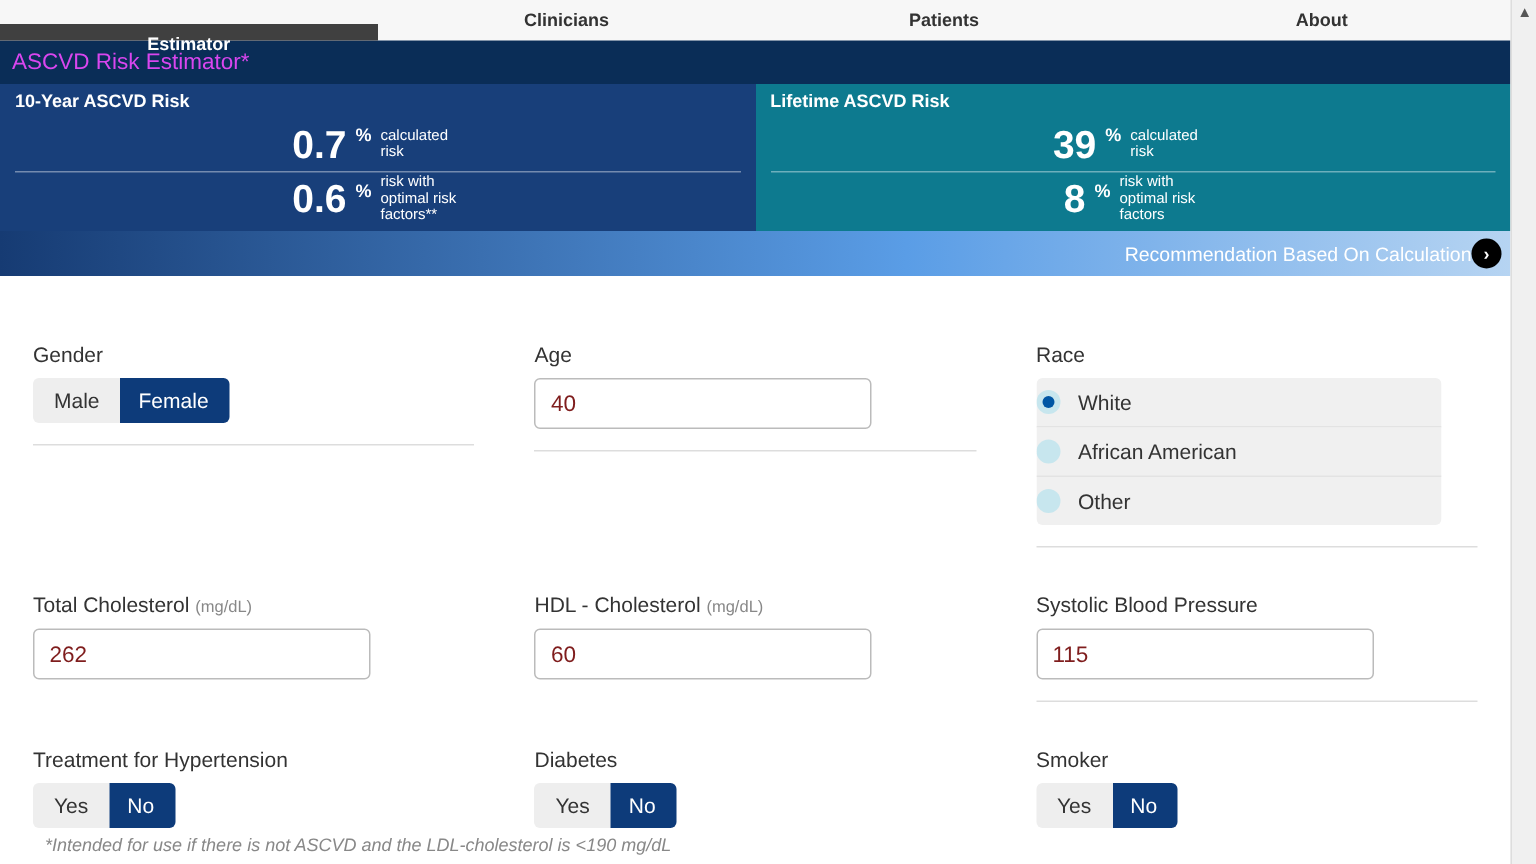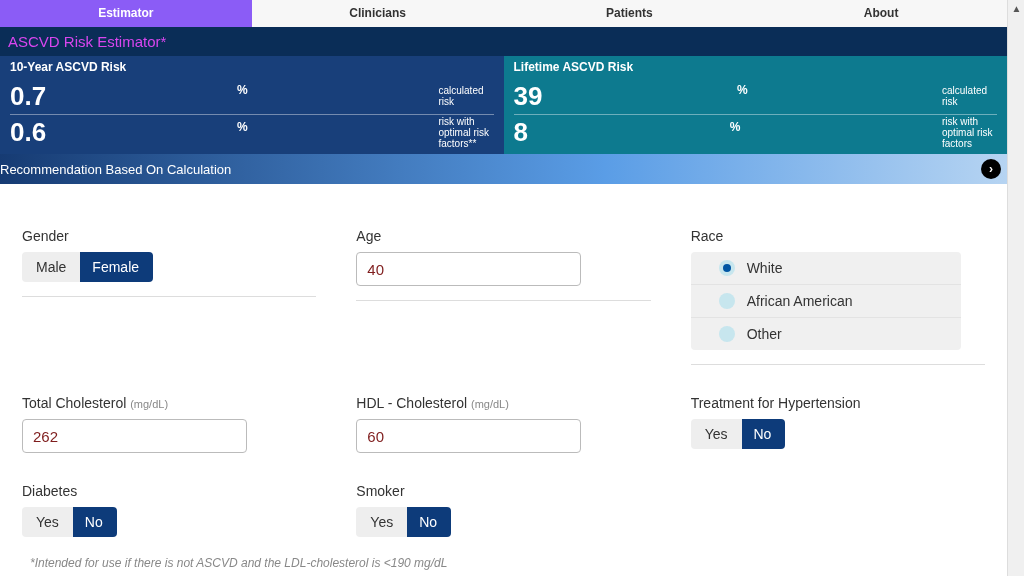--- a/index.html
+++ b/index.html
@@ -31,45 +31,45 @@
   .tabs { display: flex; height: 27px; background: #f7f7f7; }
   .tab {
     flex: 1;
     text-align: center;
     line-height: 27px;
     font-size: 12px;
     font-weight: bold;
     color: #333;
     cursor: pointer;
   }
-  .tab.active { background: #8b5cf6; color: #fff; }
+  .tab.active { background: #404040; color: #fff; margin-top: 16px; }
   
   .title-bar {
     background: #0a2d57;
     color: #d946ef;
     padding: 6px 8px;
     font-size: 15px;
   }
   
   .risk-panels { display: flex; height: 98px; }
   .risk-panel { flex: 1; color: #fff; padding: 4px 10px 4px 10px; position:relative;}
   .risk-panel.ten { background: #183f7a; }
   .risk-panel.life { background: #0d7a8f; }
   .risk-panel h4 { font-size: 12px; font-weight: bold; margin-bottom:4px;}
-  .risk-row { display:flex; justify-content:space-between; align-items:center; gap:6px; height:36px;}
+  .risk-row { display:flex; justify-content:center; align-items:center; gap:6px; height:36px;}
   .risk-row + .risk-row { border-top:1px solid rgba(255,255,255,0.4);}
   .risk-val { font-size:26px; font-weight:bold;}
   .risk-pct { font-size:12px; font-weight:bold; position:relative; top:-6px;}
   .risk-label { font-size:10px; line-height:11px; width:55px; text-align:left;}
   
   .reco-bar {
     height: 30px;
     background: linear-gradient(to right,#163b73 0%,#5a9de6 60%,#b6d4f2 100%);
     color:#fff;
-    display:flex; align-items:center; justify-content:space-between;
+    display:flex; align-items:center; justify-content:flex-end;
     padding-right:6px;
     font-size:13px;
     gap:0;
   }
   .reco-arrow {
     width:20px;height:20px;border-radius:50%;background:#000;color:#fff;
     display:flex;align-items:center;justify-content:center;font-size:12px;font-weight:bold;
   }
   
   .form-area {
@@ -95,21 +95,21 @@
     font-size:14px; color:#333; cursor:pointer;
   }
   .seg-btn:first-child { border-radius:4px 0 0 4px;}
   .seg-btn:last-child { border-radius:0 4px 4px 0;padding-left:12px;}
   .seg-btn.active { background:#0d3b7a; color:#fff; }
   .hr { border:none; border-bottom:1px solid #ddd; margin-top:14px;}
   
   .radio-list { border-radius:4px; overflow:hidden; width:270px;}
   .radio-item {
     display:flex; align-items:center; gap:12px;
-    padding:8px 28px; background:#f0f0f0;
+    padding:8px 0; background:#f0f0f0;
     border-bottom:1px solid #e3e3e3; font-size:14px; color:#333;
     cursor:pointer;
   }
   .radio-item:last-child{border-bottom:none;}
   .radio-circle {
     width:16px;height:16px;border-radius:50%;background:#c7e6ee;
     display:flex;align-items:center;justify-content:center;
   }
   .radio-circle.active::after {
     content:"";width:8px;height:8px;border-radius:50%;background:#0056a4;
@@ -206,20 +206,25 @@
         <span>Total Cholesterol </span><span class="field-sub">(mg/dL)</span>
       </div>
       <input class="input-text" value="262" style="">
     </div>
     <div class="cell">
       <div class="field-label">
         <span>HDL - Cholesterol </span><span class="field-sub">(mg/dL)</span>
       </div>
       <input class="input-text" value="60" style="">
     </div>
+    <div class="cell">
+      <div class="field-label">Systolic Blood Pressure</div>
+      <input class="input-text" value="115" style="">
+      <hr class="hr">
+    </div>
 
     <div class="cell">
       <div class="field-label">Treatment for Hypertension</div>
       <div class="seg">
         <button class="seg-btn">Yes</button>
         <button class="seg-btn active">No</button>
       </div>
     </div>
     <div class="cell">
       <div class="field-label">Diabetes</div>

